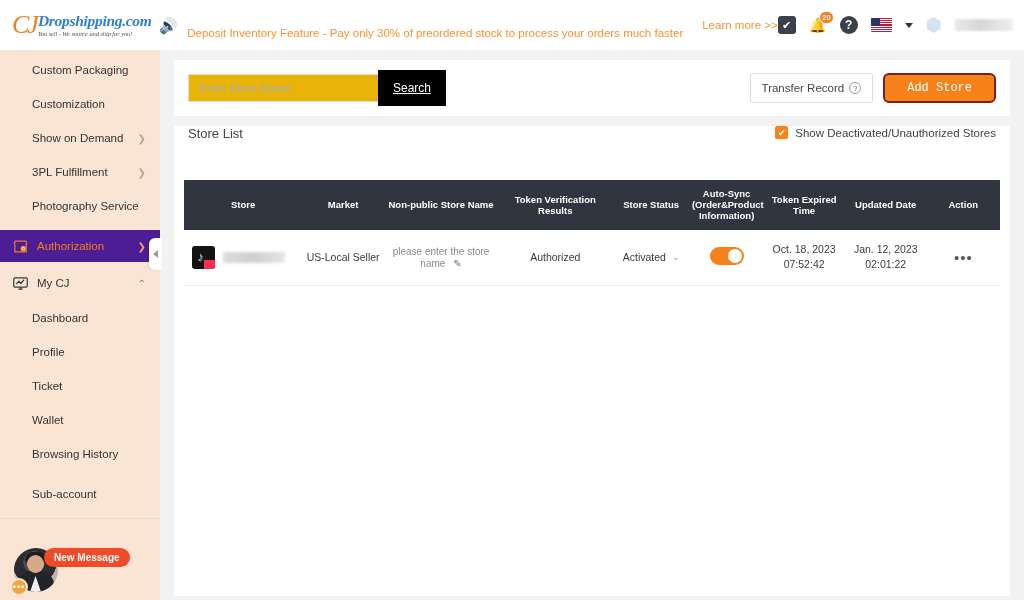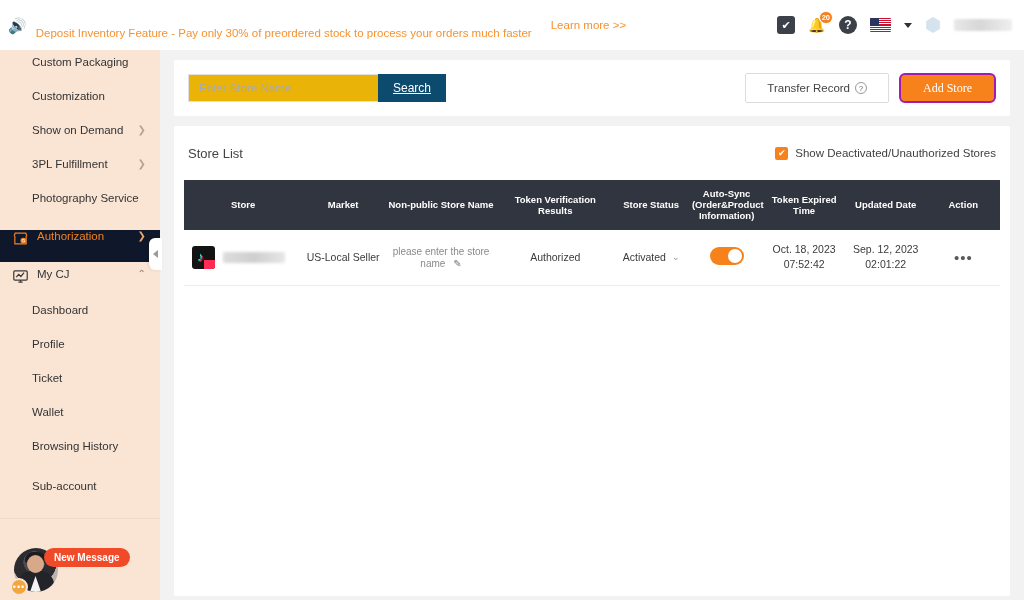--- a/index.html
+++ b/index.html
@@ -51,28 +51,28 @@
 
   
   .sidebar {
     position: absolute; top: 50px; left: 0;
     width: 160px; height: 550px;
     background: #fae5d5;
     z-index: 20;
   }
   .side-scroll { height: 464px; position: relative; }
   .side-item {
-    height: 28px; display: flex; align-items: flex-start;
+    height: 28px; display: flex; align-items: center;
     padding: 0 14px 0 14px;
     font-size: 11.5px; color: #333;
     cursor: pointer; position: relative;
   }
   .side-item.sub { padding-left: 32px; }
   .side-item.group { padding-left: 12px; }
-  .side-item.active { background: #0f172a; color: #f08020; }
+  .side-item.active { background: #4c1d95; color: #f08020; }
   .side-item .lbl { flex: 1; white-space: nowrap; }
   .side-ico { width: 17px; height: 17px; margin-right: 8px; display: flex; align-items: center; justify-content: center; }
   .chev { font-size: 10px; color: #b8a396; }
   .chev-up { font-size: 10px; color: #8b7d72; }
   .spacer-6 { height: 6px; }
   .spacer-10 { height: 10px; }
 
   .collapse-tab {
     position: absolute; top: 238px; left: 149px;
     width: 13px; height: 32px; background: #fff;
@@ -116,45 +116,45 @@
   .search-panel { height: 56px; display: flex; align-items: center; padding: 0 14px; }
   .search-input {
     width: 190px; height: 28px;
     border: 1px solid #e0e0e0; border-right: none;
     padding: 0 10px; font-size: 11.5px; color: #333;
     outline: none; font-family: "Liberation Sans", sans-serif;
     background: #eab308;
   }
   .search-input::placeholder { color: #aaa; }
   .search-btn {
-    height: 28px; min-width: 68px;
-    background: #0c4a6e; color: #fff;
+    height: 36px; min-width: 68px;
+    background: #000000; color: #fff;
     border: none; font-size: 12px; cursor: pointer;
     font-family: "Liberation Sans", sans-serif;
     text-decoration: underline;
   }
   .hdr-right { margin-left: auto; display: flex; align-items: center; gap: 10px; }
   .transfer-btn {
-    height: 30px; padding: 0 21px;
+    height: 30px; padding: 0 11px;
     background: #fff; border: 1px solid #dcdcdc; border-radius: 2px;
     font-size: 11.5px; color: #444; cursor: pointer;
     display: flex; align-items: center; gap: 5px;
     font-family: "Liberation Sans", sans-serif;
   }
   .qmark { width: 12px; height: 12px; border-radius: 50%; border: 1px solid #999; color: #666; font-size: 8px; display: flex; align-items: center; justify-content: center; }
   .add-store-btn {
     height: 30px; padding: 0 22px;
     background: #f7821b; color: #fff;
-    border: 2px solid #a21caf; border-radius: 6px;
+    border: 2px solid #7f1d1d; border-radius: 6px;
     font-size: 12px; cursor: pointer;
-    font-family: Liberation Serif, serif;
+    font-family: Liberation Mono, monospace;
   }
 
   .list-panel { margin-top: 10px; height: 470px; padding: 0 10px; }
-  .list-head { height: 54px; display: flex; align-items: center; padding: 0 4px; }
+  .list-head { height: 54px; display: flex; align-items: flex-start; padding: 0 4px; }
   .list-title { font-size: 13px; color: #444; }
   .show-deact { margin-left: auto; display: flex; align-items: center; gap: 7px; cursor: pointer; }
   .cbx { width: 13px; height: 13px; background: #f7821b; border-radius: 2px; color: #fff; font-size: 9px; display: flex; align-items: center; justify-content: center; }
   .show-deact-lbl { font-size: 11.5px; color: #3f3f3f; }
 
   table.store-table { width: 100%; border-collapse: collapse; table-layout: fixed; }
   table.store-table thead th {
     background: #31353f; color: #fff;
     font-size: 9.5px; font-weight: bold;
     padding: 8px 2px; text-align: center;
@@ -177,20 +177,27 @@
   .dd-caret { font-size: 9px; color: #9a9a9a; }
   .toggle { width: 34px; height: 18px; border-radius: 9px; background: #f7821b; position: relative; display: inline-block; cursor: pointer; }
   .toggle .knob { position: absolute; right: 2px; top: 2px; width: 14px; height: 14px; border-radius: 50%; background: #fff; }
   .two-line { line-height: 1.5; }
   .dots-action { font-size: 15px; color: #5a5a5a; letter-spacing: 1px; cursor: pointer; line-height: 1; }
 </style>
 </head>
 <body>
 
 <div class="topbar">
+  <div class="logo-wrap">
+    <span class="logo-cj">CJ</span>
+    <span class="logo-text-block">
+      <span class="logo-main">Dropshipping.com</span>
+      <span class="logo-tag">You sell - We source and ship for you!</span>
+    </span>
+  </div>
 
   <div class="announce">
     <span class="speaker-icon">🔊</span>
     <span class="announce-text">Deposit Inventory Feature - Pay only 30% of preordered stock to process your orders much faster</span>
     <span class="announce-link">Learn more &gt;&gt;</span>
   </div>
 
   <div class="top-right">
     <div class="ti ti-square">✔</div>
     <div class="ti">
@@ -390,21 +397,21 @@
             </span>
           </td>
           <td>
             <span class="toggle"><span class="knob"></span></span>
           </td>
           <td class="two-line">
             <span>Oct. 18, 2023</span><br>
             <span>07:52:42</span>
           </td>
           <td class="two-line">
-            <span>Sep. 12, 2023</span><br>
+            <span>Jan. 12, 2023</span><br>
             <span>02:01:22</span>
           </td>
           <td>
             <span class="dots-action">•••</span>
           </td>
         </tr>
       </tbody>
     </table>
   </div>
 </div>

